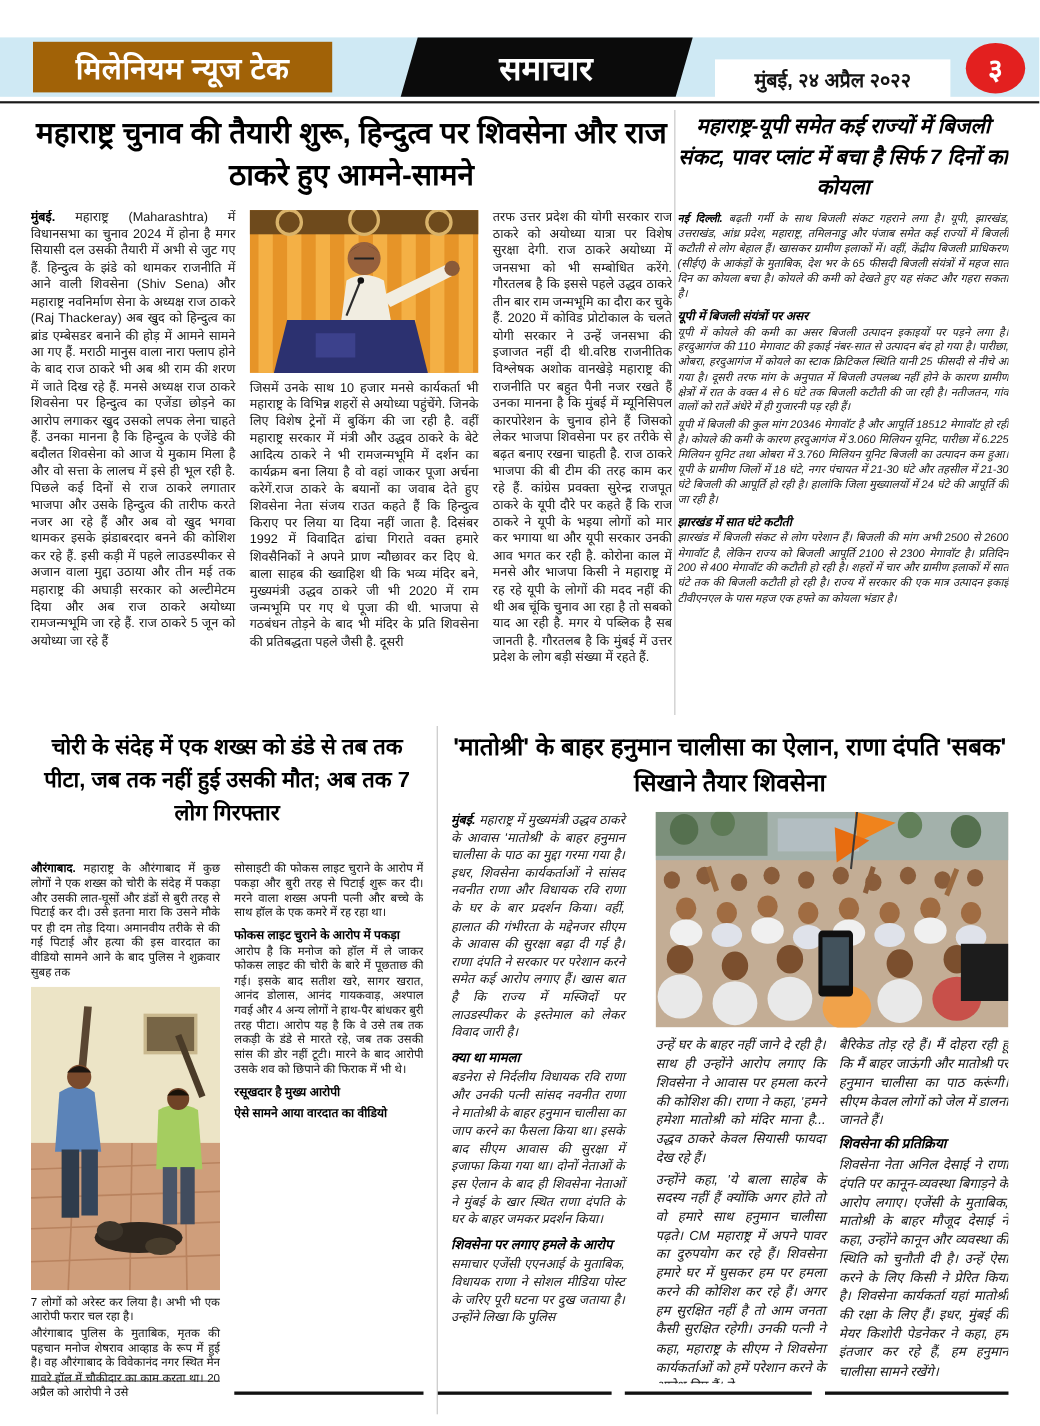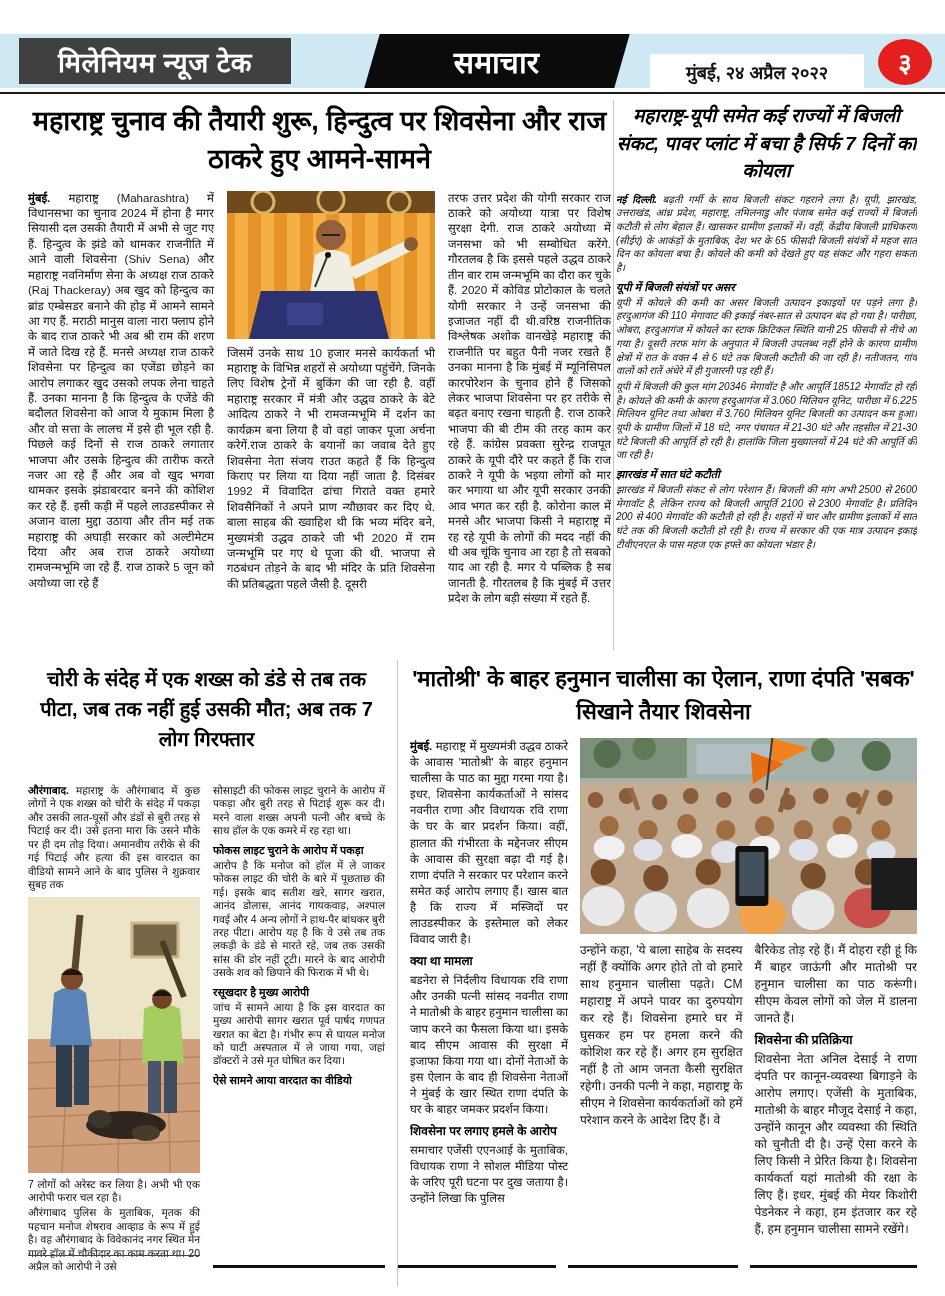--- a/index.html
+++ b/index.html
@@ -2,21 +2,21 @@
 <html><head>
 <meta charset="utf-8">
 <style>
   * { margin:0; padding:0; box-sizing:border-box; }
   html,body { width:945px; height:1296px; background:#ffffff; }
   body { font-family:"Liberation Sans","DejaVu Sans",sans-serif; color:#141414; overflow:hidden; }
   .page { position:relative; width:945px; height:1296px; background:#fff; overflow:hidden; }
 
   
   .header-bar { position:absolute; top:34px; left:0; width:945px; height:54px; background:#cfe9f4; }
-  .brand-box { position:absolute; left:19px; top:4px; width:272px; height:46px; background:#404040;
+  .brand-box { position:absolute; left:30px; top:4px; width:272px; height:46px; background:#a16207;
                color:#fff; font-weight:bold; font-size:27px; display:flex; align-items:center; justify-content:center;
                letter-spacing:.5px; }
   .section-box { position:absolute; left:372px; top:0; width:250px; height:54px; background:#0b0b0b;
                  transform:skewX(-16deg); display:flex; align-items:center; justify-content:center; }
   .section-box .inner { transform:skewX(16deg); color:#fff; font-weight:bold; font-size:30px; }
   .date-box { position:absolute; left:650px; top:20px; width:214px; height:36px; background:#fff;
               display:flex; align-items:center; justify-content:center; font-weight:bold; font-size:18px; }
   .page-circle { position:absolute; left:878px; top:5px; width:54px; height:46px; background:#e3201f;
                  border-radius:50%; color:#fff; font-weight:bold; font-size:26px;
                  display:flex; align-items:center; justify-content:center; }
@@ -55,21 +55,21 @@
   .beat-cols { display:flex; gap:13px; height:508px; overflow:hidden; }
   .beat-cols .col { width:172px;margin-top:20px; }
   .beat-cols p { font-size:10.5px; line-height:1.28; margin-bottom:2px; }
   .beat-cols h3 { font-size:11px; margin:4px 0 2px; }
   figure.beat { width:100%; height:276px; margin:5px 0; }
   figure.beat svg { width:100%; height:100%; display:block; }
 
   
   .article-mat { flex:1; overflow:hidden; }
   .article-mat h2 { font-size:22px; line-height:1.5; font-weight:800; color:#000; text-align:center; margin:2px 0 10px; }
-  .mat-body { display:flex; gap:12px; height:520px; overflow:hidden; }
+  .mat-body { display:flex; gap:28px; height:520px; overflow:hidden;font-style:italic; }
   .mat-left { width:158px; }
   .mat-left p { font-size:11.5px; line-height:1.4; margin-bottom:2px; }
   .mat-left h3 { font-size:12px; margin:5px 0 3px; }
   .mat-right { flex:1; display:flex; flex-direction:column; }
   figure.crowd { width:100%; height:196px; margin-bottom:8px; }
   figure.crowd svg { width:100%; height:100%; display:block; }
   .mat-two { display:flex; gap:12px; flex:1; overflow:hidden; }
   .mat-two .col { flex:1; }
   .mat-two p { font-size:12px; line-height:1.42; margin-bottom:3px; }
   .mat-two h3 { font-size:12.5px; margin:4px 0 3px; }
@@ -195,21 +195,20 @@
               </svg>
             </figure>
             <p>7 लोगों को अरेस्ट कर लिया है। अभी भी एक आरोपी फरार चल रहा है।</p>
             <p>औरंगाबाद पुलिस के मुताबिक, मृतक की पहचान मनोज शेषराव आव्हाड के रूप में हुई है। वह औरंगाबाद के विवेकानंद नगर स्थित मेन गावरे हॉल में चौकीदार का काम करता था। 20 अप्रैल को आरोपी ने उसे</p>
           </div>
           <div class="col">
             <p>सोसाइटी की फोकस लाइट चुराने के आरोप में पकड़ा और बुरी तरह से पिटाई शुरू कर दी। मरने वाला शख्स अपनी पत्नी और बच्चे के साथ हॉल के एक कमरे में रह रहा था।</p>
             <h3 class="subhead">फोकस लाइट चुराने के आरोप में पकड़ा</h3>
             <p>आरोप है कि मनोज को हॉल में ले जाकर फोकस लाइट की चोरी के बारे में पूछताछ की गई। इसके बाद सतीश खरे, सागर खरात, आनंद डोलास, आनंद गायकवाड़, अश्पाल गवई और 4 अन्य लोगों ने हाथ-पैर बांधकर बुरी तरह पीटा। आरोप यह है कि वे उसे तब तक लकड़ी के डंडे से मारते रहे, जब तक उसकी सांस की डोर नहीं टूटी। मारने के बाद आरोपी उसके शव को छिपाने की फिराक में भी थे।</p>
             <h3 class="subhead">रसूखदार है मुख्य आरोपी</h3>
-            <p>जांच में सामने आया है कि इस वारदात का मुख्य आरोपी सागर खरात पूर्व पार्षद गणपत खरात का बेटा है। गंभीर रूप से घायल मनोज को घाटी अस्पताल में ले जाया गया, जहां डॉक्टरों ने उसे मृत घोषित कर दिया।</p>
             <h3 class="subhead">ऐसे सामने आया वारदात का वीडियो</h3>
           </div>
         </div>
       </div>
 
       <div class="vrule"></div>
 
       <div class="article-mat">
         <h2>'मातोश्री' के बाहर हनुमान चालीसा का ऐलान, राणा दंपति 'सबक' सिखाने तैयार शिवसेना</h2>
         <div class="mat-body">
@@ -286,20 +285,21 @@
                 <line x1="60" y1="72" x2="52" y2="50" stroke="#9a6a40" stroke-width="5"></line>
                 <line x1="206" y1="74" x2="214" y2="50" stroke="#8a5d3b" stroke-width="5"></line>
                 <line x1="286" y1="76" x2="296" y2="52" stroke="#9a6a40" stroke-width="5"></line>
                 <rect x="160" y="108" width="34" height="60" rx="4" fill="#101010"></rect>
                 <rect x="164" y="114" width="26" height="44" fill="#42525c"></rect>
                 <rect x="300" y="120" width="47" height="52" fill="#1c1c1c"></rect>
               </svg>
             </figure>
             <div class="mat-two">
               <div class="col">
+                <p>उन्हें घर के बाहर नहीं जाने दे रही है। साथ ही उन्होंने आरोप लगाए कि शिवसेना ने आवास पर हमला करने की कोशिश की। राणा ने कहा, 'हमने हमेशा मातोश्री को मंदिर माना है... उद्धव ठाकरे केवल सियासी फायदा देख रहे हैं।</p>
                 <p>उन्होंने कहा, 'ये बाला साहेब के सदस्य नहीं हैं क्योंकि अगर होते तो वो हमारे साथ हनुमान चालीसा पढ़ते। CM महाराष्ट्र में अपने पावर का दुरुपयोग कर रहे हैं। शिवसेना हमारे घर में घुसकर हम पर हमला करने की कोशिश कर रहे हैं। अगर हम सुरक्षित नहीं है तो आम जनता कैसी सुरक्षित रहेगी। उनकी पत्नी ने कहा, महाराष्ट्र के सीएम ने शिवसेना कार्यकर्ताओं को हमें परेशान करने के आदेश दिए हैं। वे</p>
               </div>
               <div class="col">
                 <p>बैरिकेड तोड़ रहे हैं। मैं दोहरा रही हूं कि मैं बाहर जाऊंगी और मातोश्री पर हनुमान चालीसा का पाठ करूंगी। सीएम केवल लोगों को जेल में डालना जानते हैं।</p>
                 <h3 class="subhead">शिवसेना की प्रतिक्रिया</h3>
                 <p>शिवसेना नेता अनिल देसाई ने राणा दंपति पर कानून-व्यवस्था बिगाड़ने के आरोप लगाए। एजेंसी के मुताबिक, मातोश्री के बाहर मौजूद देसाई ने कहा, उन्होंने कानून और व्यवस्था की स्थिति को चुनौती दी है। उन्हें ऐसा करने के लिए किसी ने प्रेरित किया है। शिवसेना कार्यकर्ता यहां मातोश्री की रक्षा के लिए हैं। इधर, मुंबई की मेयर किशोरी पेडनेकर ने कहा, हम इंतजार कर रहे हैं, हम हनुमान चालीसा सामने रखेंगे।</p>
               </div>
             </div>
           </div>
         </div>

